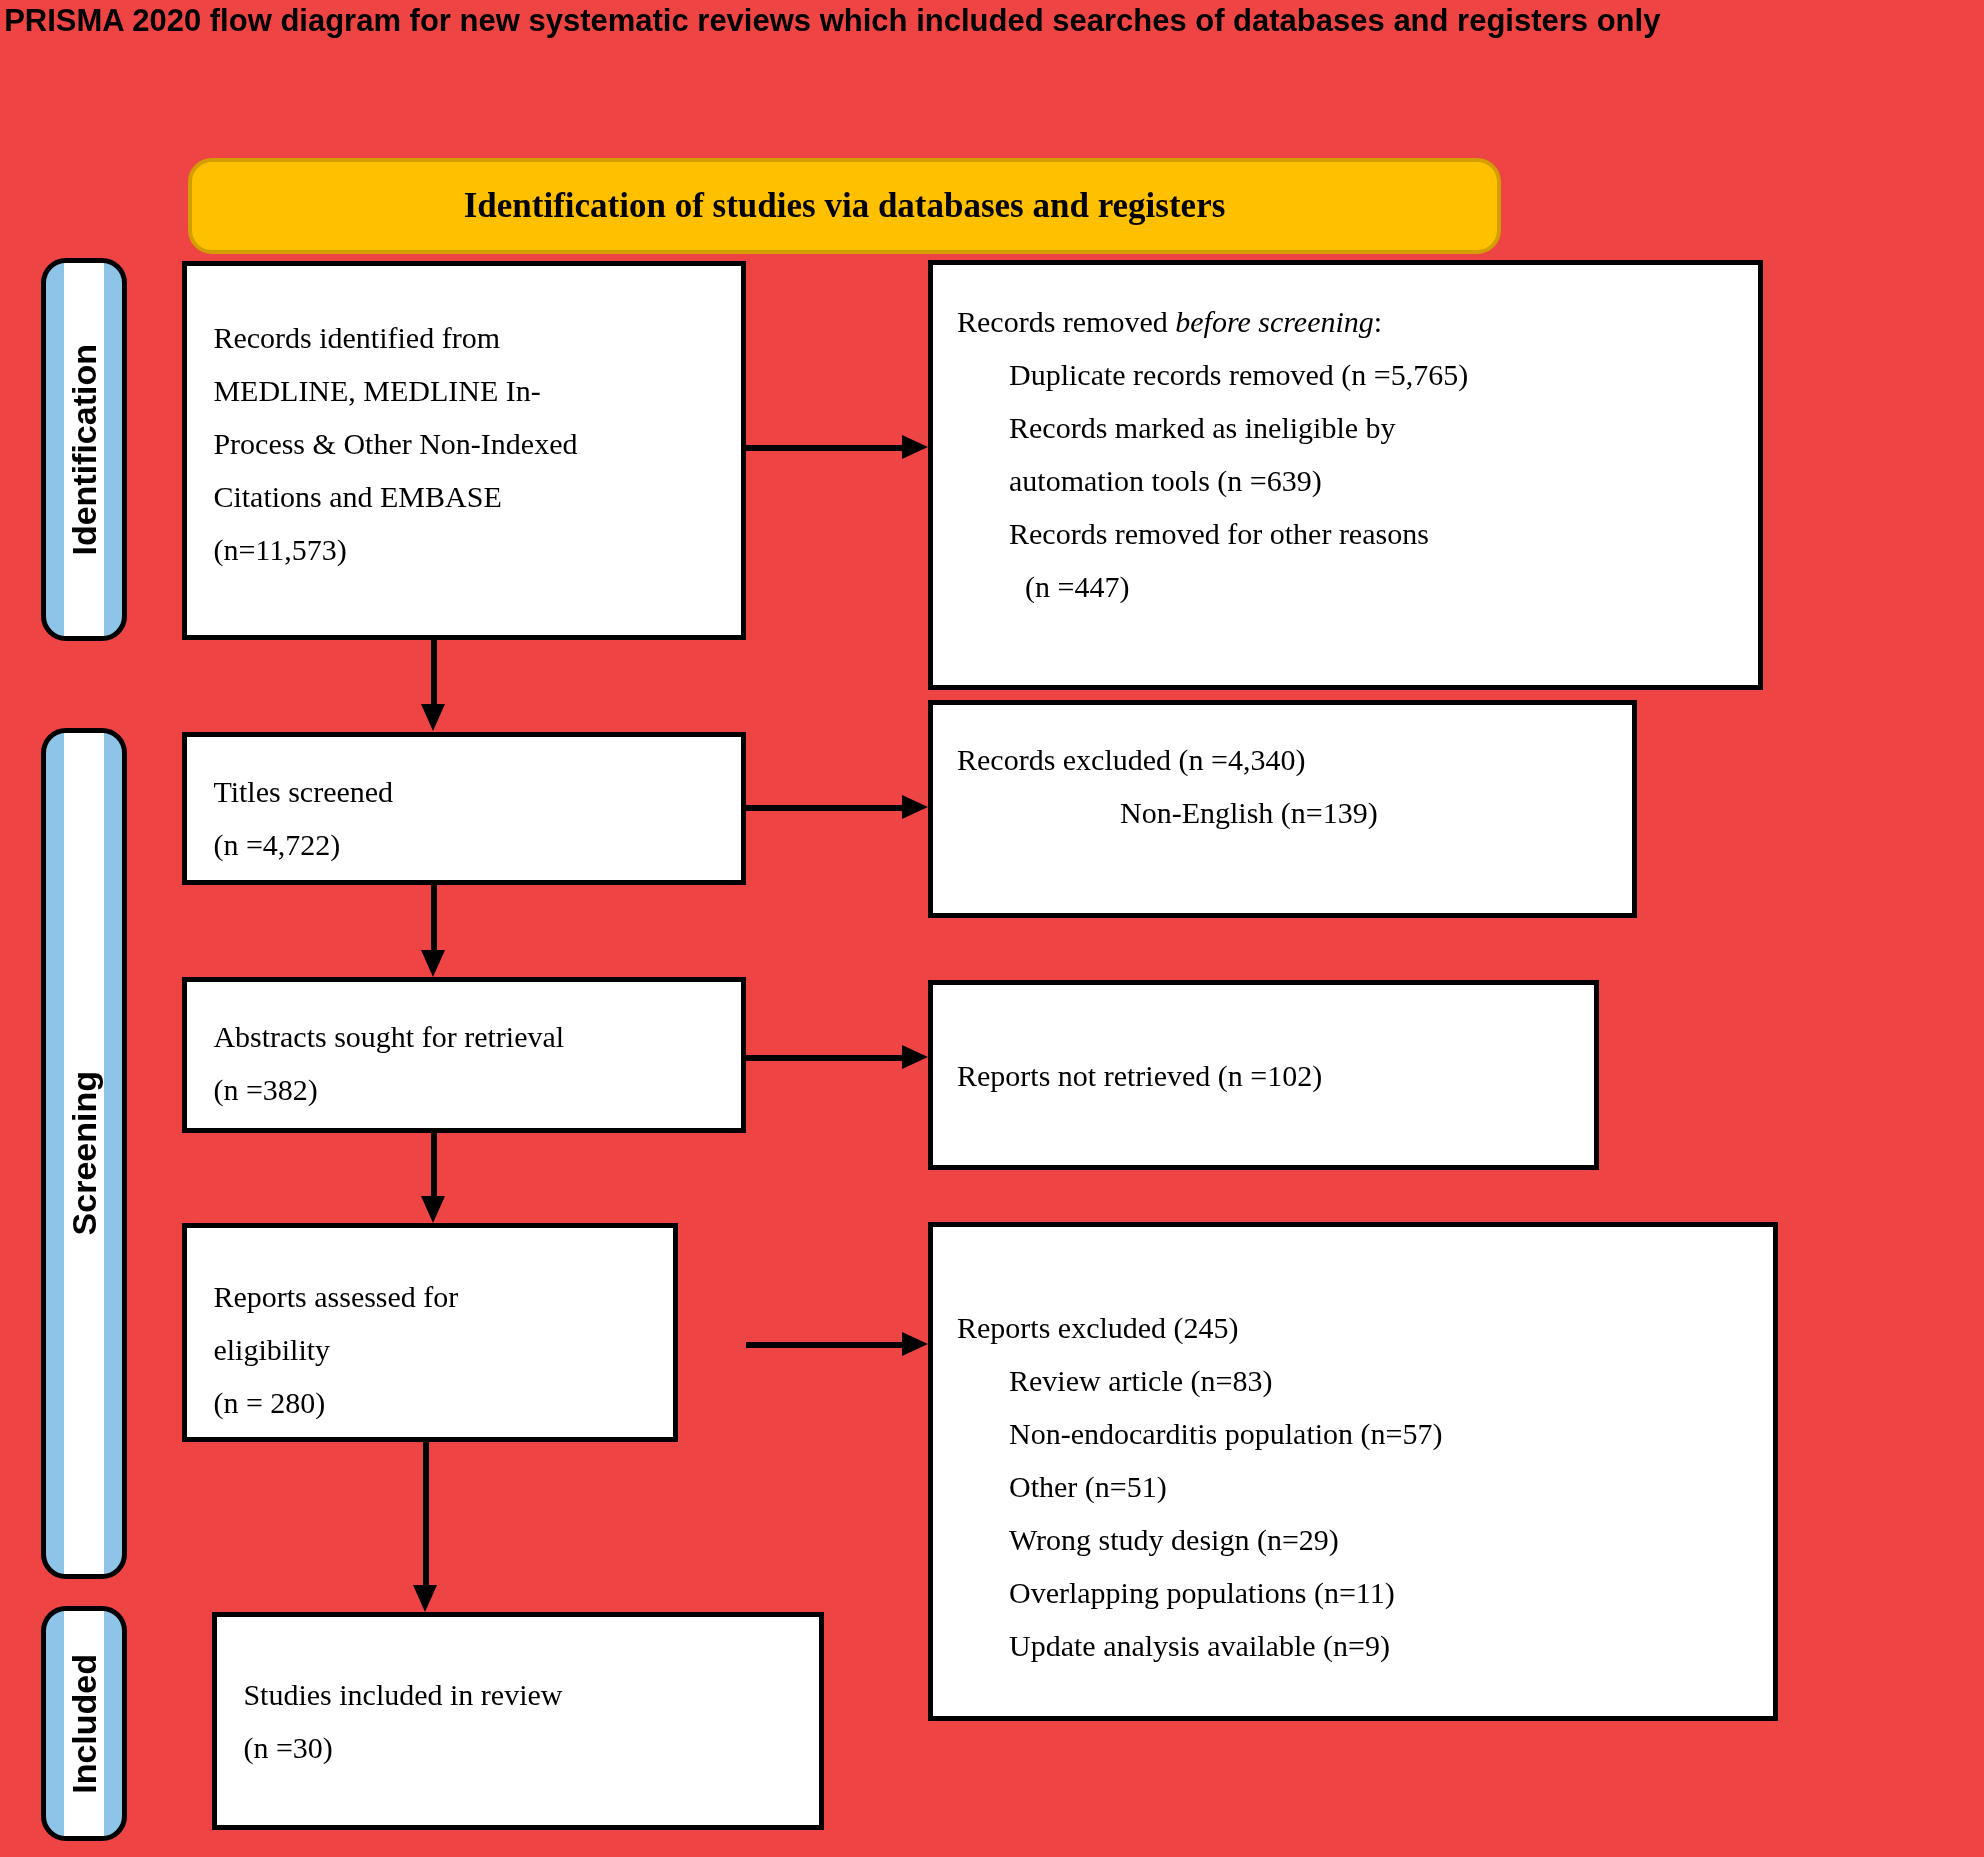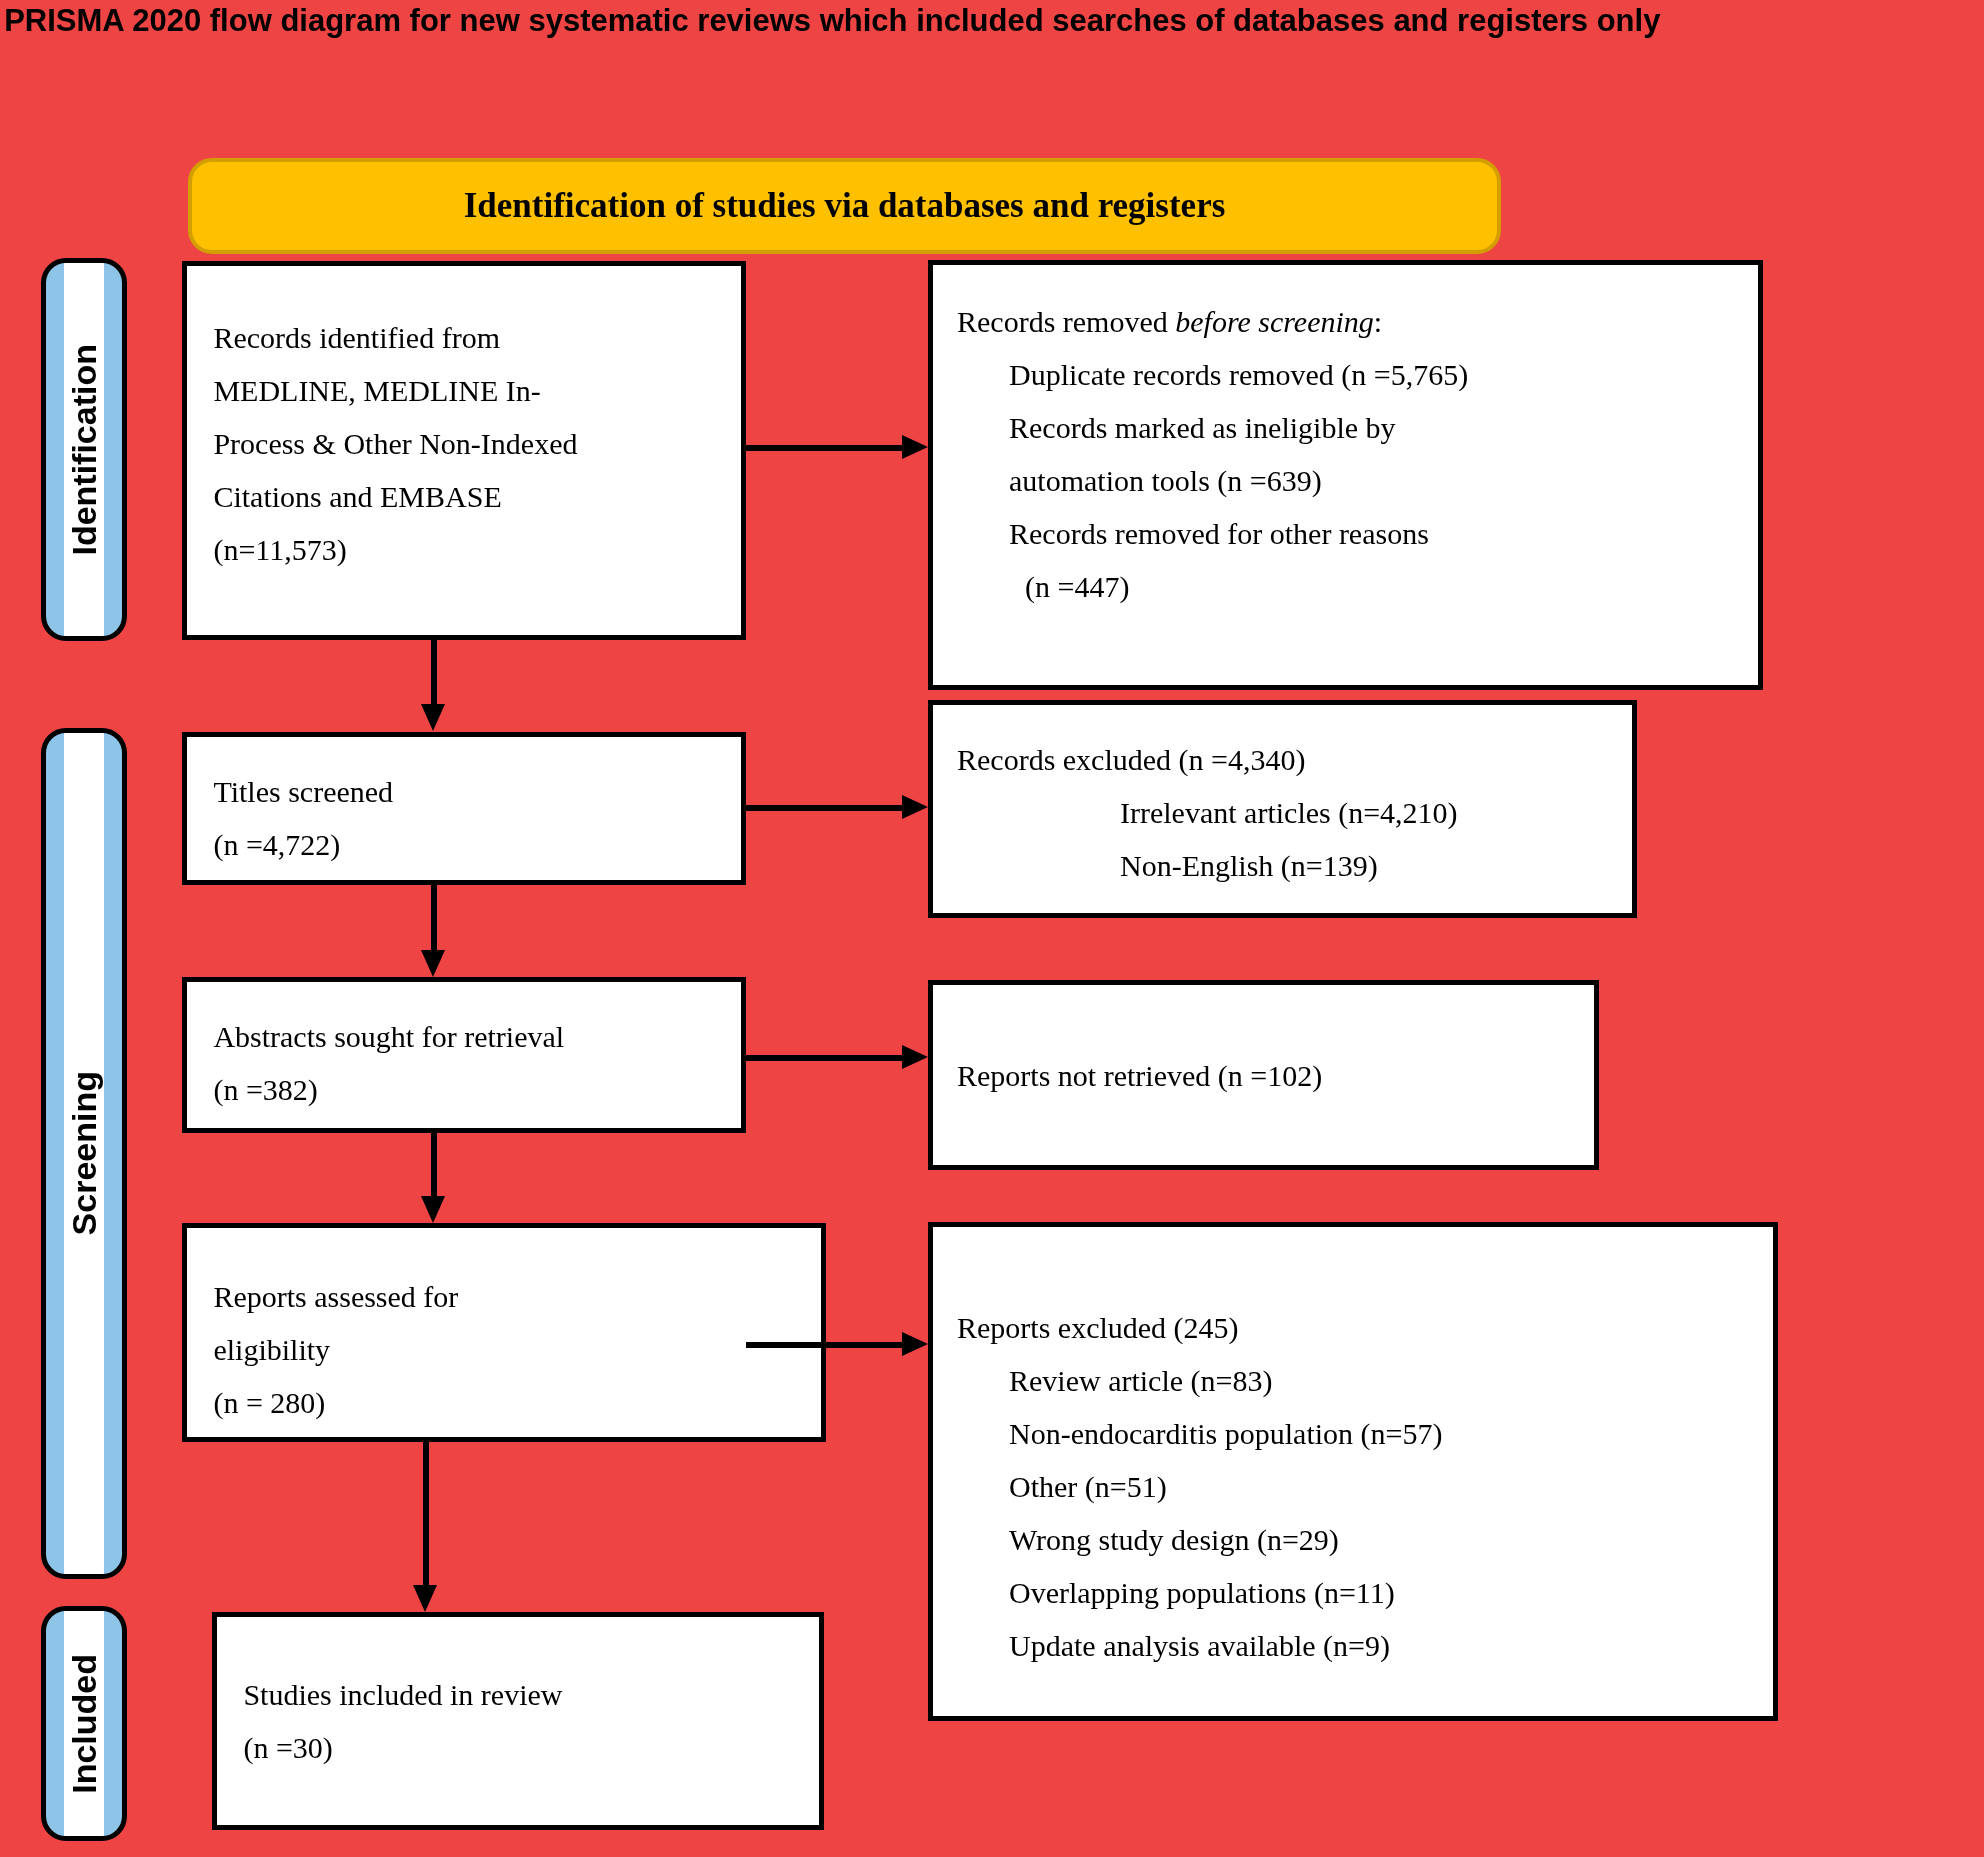--- a/index.html
+++ b/index.html
@@ -37,21 +37,21 @@
                 border-left:12.7px solid transparent;border-right:12.7px solid transparent;
                 border-top:27.5px solid #000;}
   
   #box-records-identified{left:182px;top:261px;width:564px;height:379px;padding:45px 16px 0 26.4px;}
   #box-records-removed{left:928px;top:260px;width:835px;height:430px;padding:30px 16px 0 24px;}
   #box-titles-screened{left:182px;top:732px;width:564px;height:153px;padding:27.5px 16px 0 26.4px;}
   #box-records-excluded{left:928px;top:700px;width:709px;height:218px;padding:27.5px 16px 0 24px;}
   #box-abstracts-sought{left:182px;top:977px;width:564px;height:156px;padding:27.5px 16px 0 26.4px;}
   #box-reports-not-retrieved{left:928px;top:980px;width:671px;height:190px;
                              display:flex;align-items:center;padding:0 0 0 24px;}
-  #box-reports-assessed{left:182px;top:1223px;width:644px;height:219px;padding:42px 16px 0 26.4px;}
+  #box-reports-assessed{left:182px;top:1223px;width:496px;height:219px;padding:42px 16px 0 26.4px;}
   #box-reports-excluded{left:928px;top:1222px;width:850px;height:499px;padding:74px 16px 0 24px;}
   #box-studies-included{left:174px;top:1612px;width:612px;height:218px;padding:51px 16px 0 26.4px;margin-left:38px;}
   #stage-identification{top:258px;height:383px;}
   #stage-screening{top:728px;height:851px;}
   #stage-included{top:1606px;height:235px;}
 </style>
 </head>
 <body>
 
 <div class="canvas">
@@ -87,21 +87,20 @@
     <div class="bline ind2">(n =447)</div>
   </div>
 
   <div class="box" id="box-titles-screened">
     <div class="bline">Titles screened</div>
     <div class="bline">(n =4,722)</div>
   </div>
 
   <div class="box" id="box-records-excluded">
     <div class="bline">Records excluded  (n =4,340)</div>
-    <div class="bline ind3">Irrelevant articles (n=4,210)</div>
     <div class="bline ind3">Non-English  (n=139)</div>
   </div>
 
   <div class="box" id="box-abstracts-sought">
     <div class="bline">Abstracts sought for retrieval</div>
     <div class="bline">(n =382)</div>
   </div>
 
   <div class="box" id="box-reports-not-retrieved">
     <div class="bline">Reports not retrieved  (n =102)</div>

